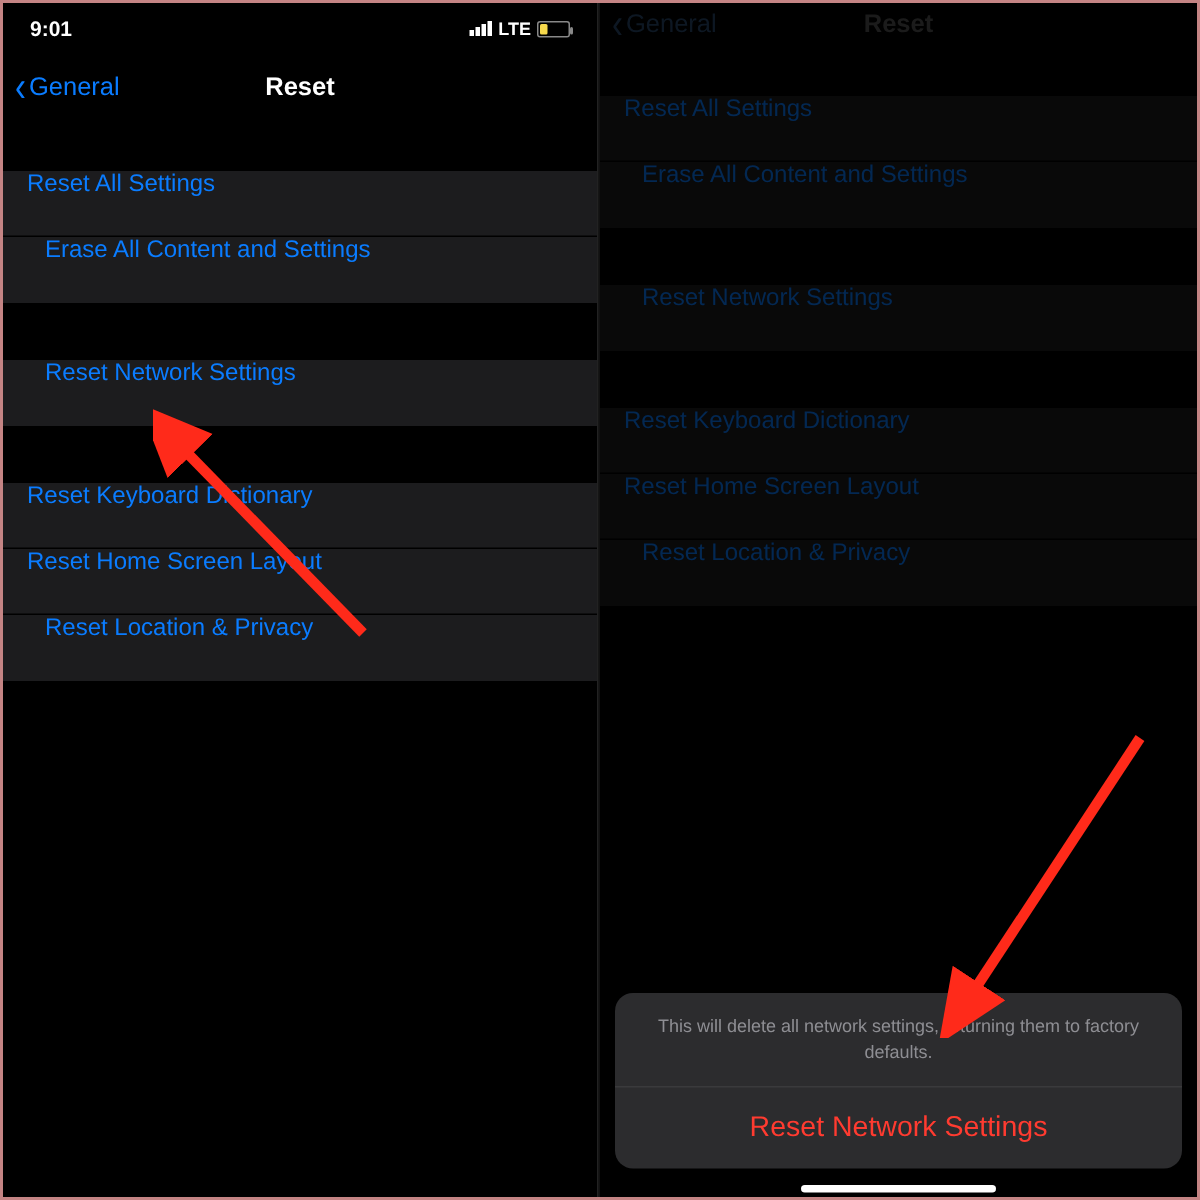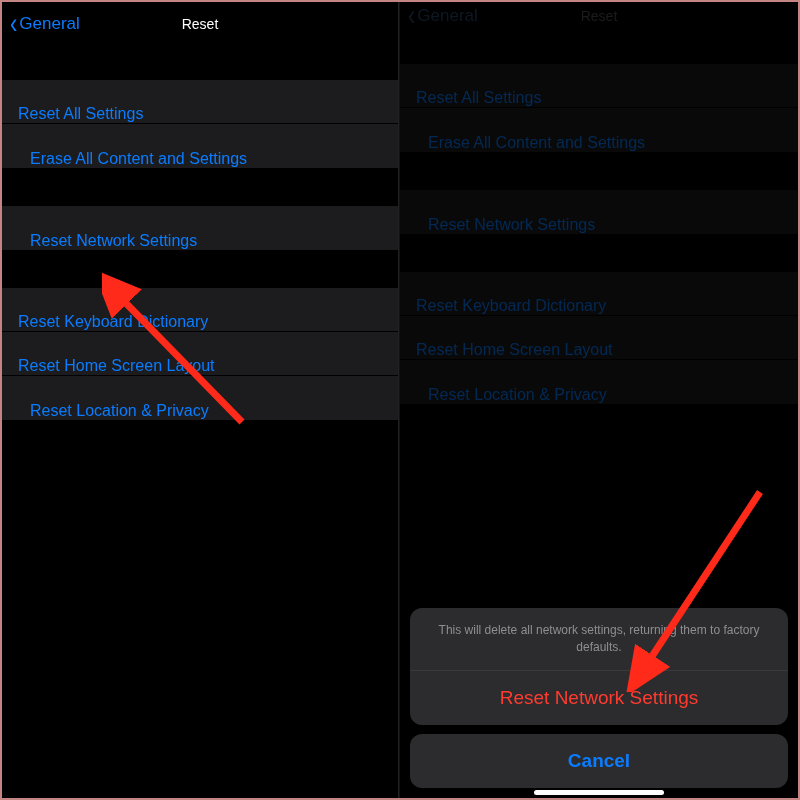--- a/index.html
+++ b/index.html
@@ -12,28 +12,28 @@
   .statusbar { height:34px; display:flex; align-items:center; justify-content:space-between; padding:0 18px; color:#fff; font-size:14px; font-weight:600; }
   .sb-right { display:flex; align-items:center; gap:4px; }
   .battery { width:22px; height:11px; border:1px solid #888; border-radius:2px; position:relative; display:inline-block; }
   .battery::after { content:""; position:absolute; right:-3px; top:3px; width:2px; height:5px; background:#888; border-radius:1px;}
   .battery .fill { position:absolute; left:1px; top:1px; bottom:1px; width:5px; background:#f7d94c; border-radius:1px;}
   .signal { display:inline-flex; gap:1px; align-items:flex-end; }
   .signal i { width:3px; background:#fff; display:inline-block; }
   .signal i:nth-child(1){height:4px}.signal i:nth-child(2){height:6px}.signal i:nth-child(3){height:8px}.signal i:nth-child(4){height:10px}
 
   .navbar { height:44px; display:flex; align-items:center; justify-content:center; position:relative; color:#fff; }
-  .nav-title { font-size:14px; font-weight:400; }
+  .nav-title { font-size:17px; font-weight:700; }
   .nav-back { position:absolute; left:8px; display:flex; align-items:center; gap:2px; color:#0a7cff; font-size:17px; }
   .chev { font-size:22px; line-height:1; transform:scaleY(1.3); }
 
   .gap { height:34px; }
   .gap2 { height:38px; }
   .section { background:#1c1c1e; }
-  .row { height:44px; display:flex; align-items:flex-end; padding:0 16px; color:#0a7cff; font-size:16px; border-bottom:1px solid #000; }
+  .row { height:44px; display:flex; align-items:flex-start; padding:0 16px; color:#0a7cff; font-size:16px; border-bottom:1px solid #000; }
   .row:last-child { border-bottom:none;padding-left:28px; }
 
   .dim { position:absolute; inset:0; background:rgba(0,0,0,0.68); pointer-events:none; }
   .sheet-wrap { position:absolute; left:10px; right:10px; bottom:10px; }
   .sheet { background:#2c2c2e; border-radius:12px; overflow:hidden; margin-bottom:9px; }
   .sheet-msg { padding:14px 18px; color:#8e8e93; font-size:12px; text-align:center; border-bottom:1px solid #3a3a3c; line-height:1.4;}
   .sheet-btn { height:54px; display:flex; align-items:center; justify-content:center; font-size:19px; }
   .destructive { color:#ff3b30; }
   .cancel-card { background:#2c2c2e; border-radius:12px; }
   .cancel { color:#0a7cff; font-weight:600; }
@@ -45,20 +45,35 @@
   .dim-nav .nav-title { color:#555; }
 
   .arrow-svg { position:absolute; pointer-events:none; }
 </style>
 </head>
 <body>
 
 <div class="canvas">
 
   <div class="phone phoneA">
+    <div class="statusbar">
+      <span>9:01</span>
+      <span class="sb-right">
+        <span class="signal">
+            <i></i>
+            <i></i>
+            <i></i>
+            <i></i>
+          </span>
+        <span style="font-size:12px;font-weight:700">LTE</span>
+        <span class="battery">
+            <span class="fill"></span>
+          </span>
+      </span>
+    </div>
     <div class="navbar">
       <div class="nav-back">
         <span class="chev">‹</span>
         <span>General</span>
       </div>
       <div class="nav-title">Reset</div>
     </div>
 
     <div class="gap"></div>
     <div class="section">
@@ -137,25 +152,20 @@
 
     <div class="dim"></div>
 
     <div class="sheet-wrap">
       <div class="sheet">
         <div class="sheet-msg">This will delete all network settings, returning them to factory defaults.</div>
         <div class="sheet-btn destructive">
             <span>Reset Network Settings</span>
           </div>
       </div>
-      <div class="cancel-card">
-        <div class="sheet-btn cancel">
-            <span>Cancel</span>
-          </div>
-      </div>
     </div>
     <div class="home-ind"></div>
 
     <svg class="arrow-svg" style="left:220px; top:480px; width:170px; height:210px;">
       <defs>
           <marker id="ah2" markerWidth="10" markerHeight="10" refX="2" refY="3" orient="auto">
             <path d="M0,0 L0,6 L7,3 z" fill="#ff2a1a"></path>
           </marker>
         </defs>
       <line x1="140" y1="10" x2="25" y2="185" stroke="#ff2a1a" stroke-width="7" marker-end="url(#ah2)"></line>

